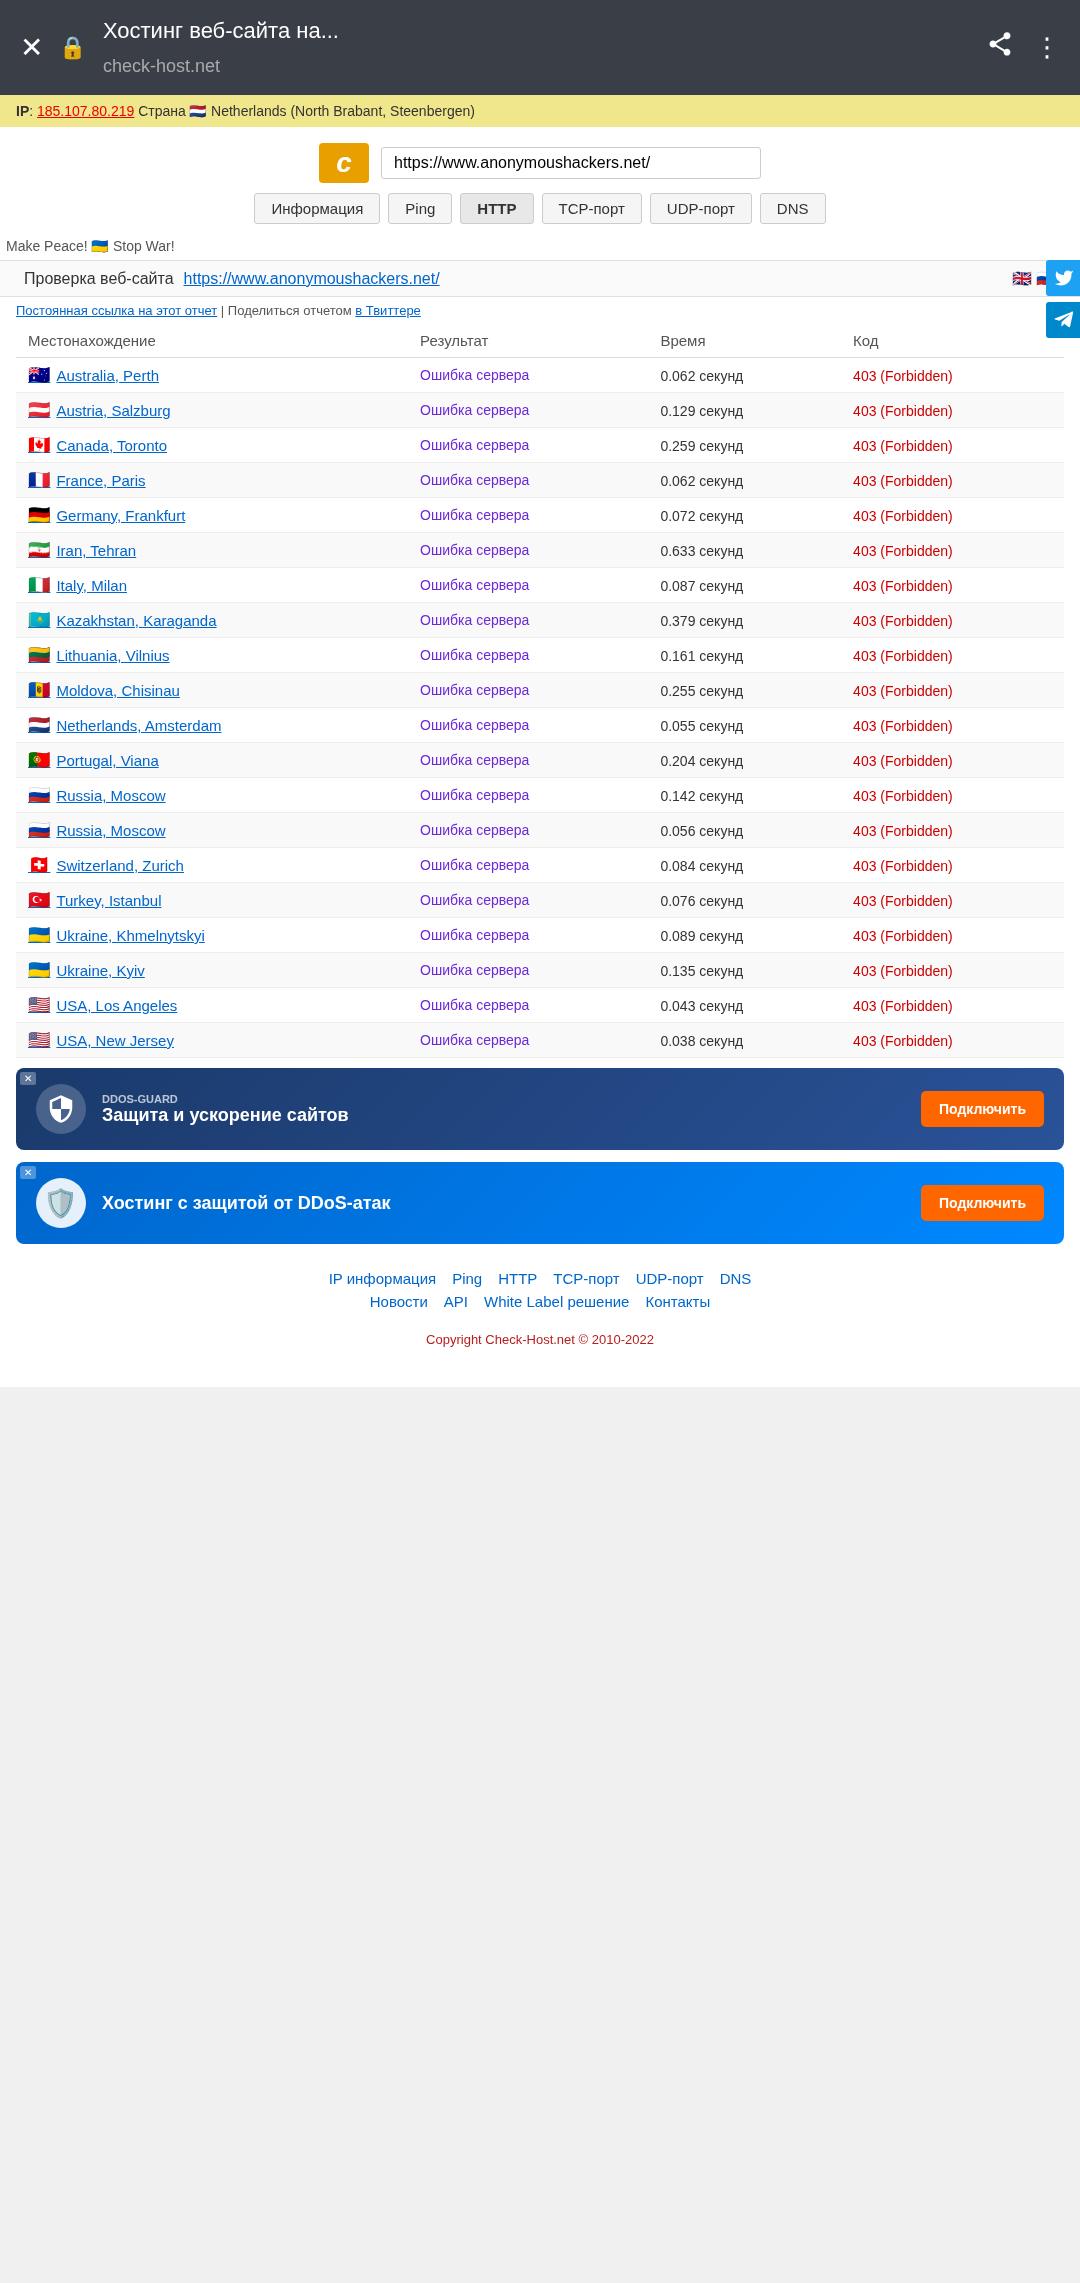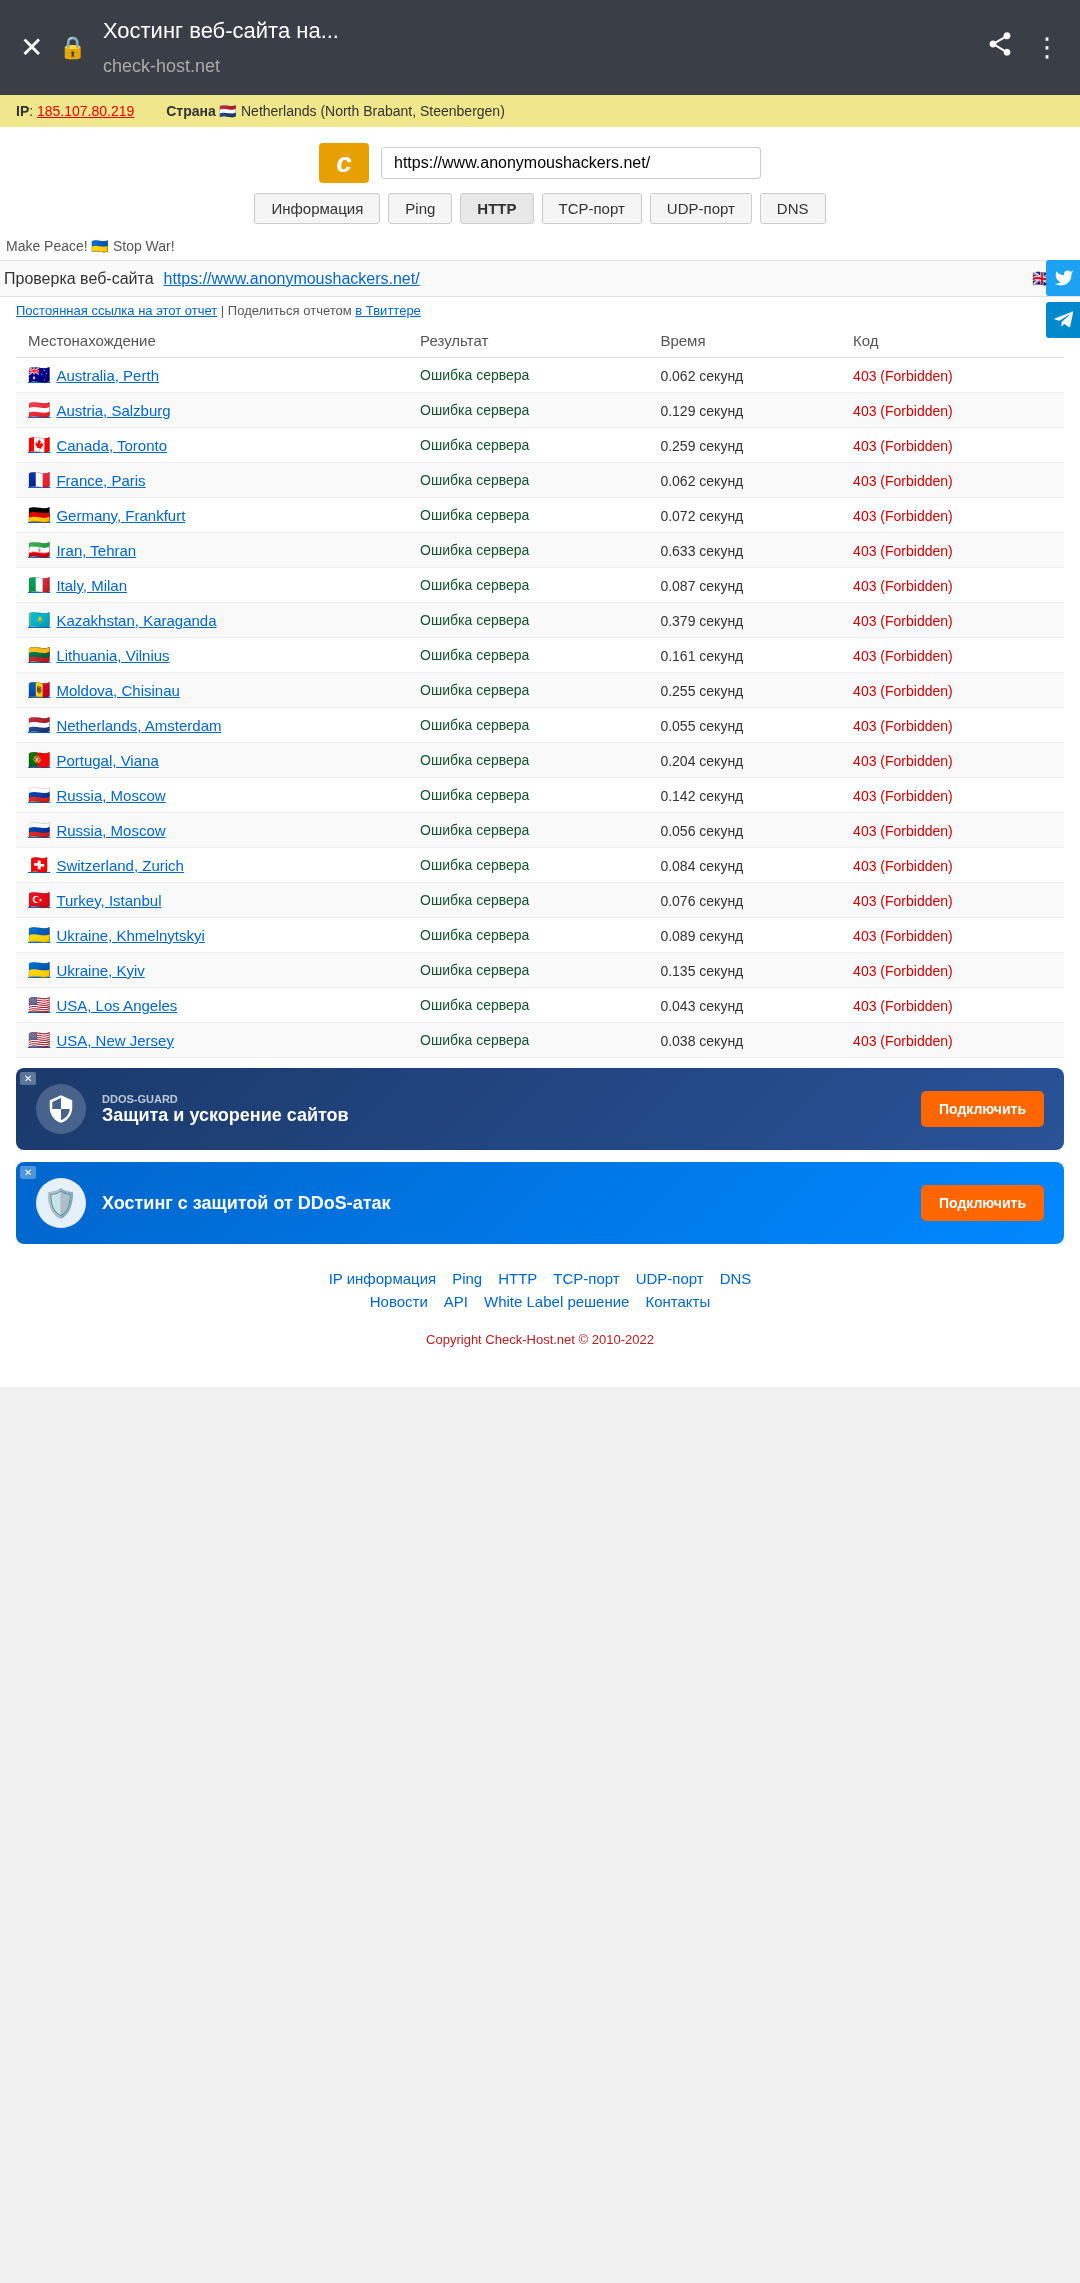--- a/index.html
+++ b/index.html
@@ -63,21 +63,21 @@
 
     
     .ip-bar {
       background: #f0e68c;
       padding: 8px 16px;
       font-size: 14px;
       color: #333;
     }
     .ip-bar .ip-label { color: #333; font-weight: bold; }
     .ip-bar .ip-addr { color: #e00; text-decoration: underline; }
-    .ip-bar .country-label { font-weight: bold; margin-left: 28px; }
+    .ip-bar .country-label { font-weight: normal; }
 
     
     .url-area {
       padding: 16px 20px 8px;
       display: flex;
       flex-direction: column;
       align-items: center;
     }
     .url-input-row {
       display: flex;
@@ -133,21 +133,21 @@
     .peace-msg {
       text-align: left;
       font-size: 14px;
       padding: 6px;
       color: #555;
     }
 
     
     .check-header {
       text-align: left;
-      padding: 8px 4px;
+      padding: 8px 24px;
       font-size: 16px;
       color: #333;
       border-top: 1px solid #e0e0e0;
       border-bottom: 1px solid #e0e0e0;
       background: #fafafa;
       display: flex;
       align-items: center;
       justify-content: center;
       gap: 10px;
     }
@@ -197,21 +197,21 @@
     .location-link {
       color: #0066cc;
       text-decoration: underline;
       cursor: pointer;
       display: flex;
       align-items: center;
       gap: 6px;
       white-space: nowrap;
     }
     .flag { font-size: 18px; }
-    .error-text { color: #14532d; font-size: 14px; line-height: 1.3; }
+    .error-text { color: #6d28d9; font-size: 14px; line-height: 1.3; }
     .time-text { color: #333; font-size: 14px; white-space: nowrap; }
     .code-text { color: #cc0000; font-size: 14px; white-space: nowrap; }
 
     
     .ad-container {
       padding: 10px 16px;
     }
     .ad-banner-1 {
       background: linear-gradient(135deg, #1a3a6b, #2a5298);
       border-radius: 8px;

